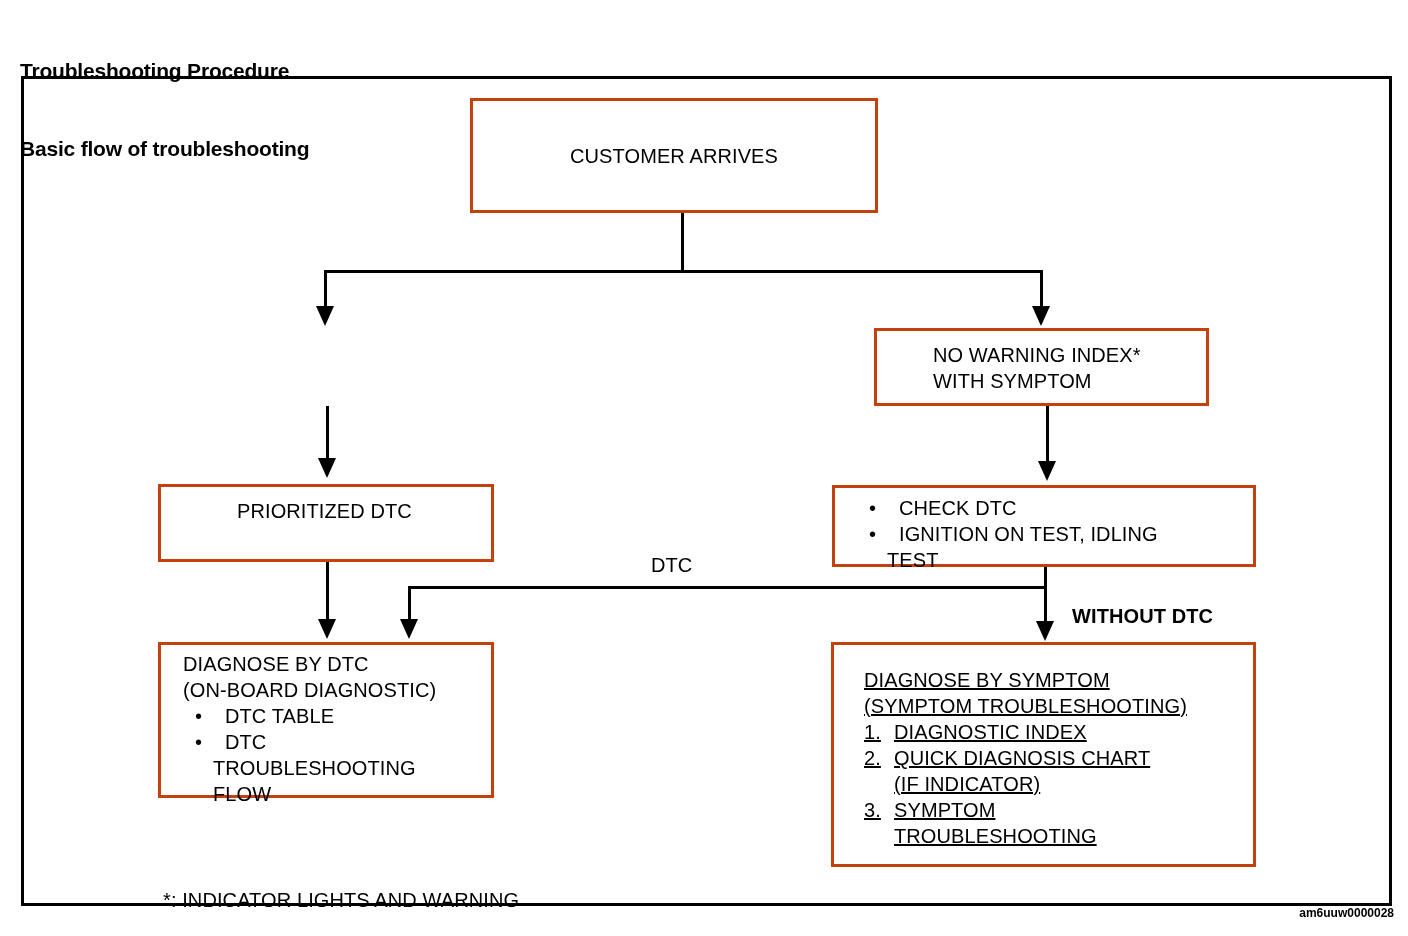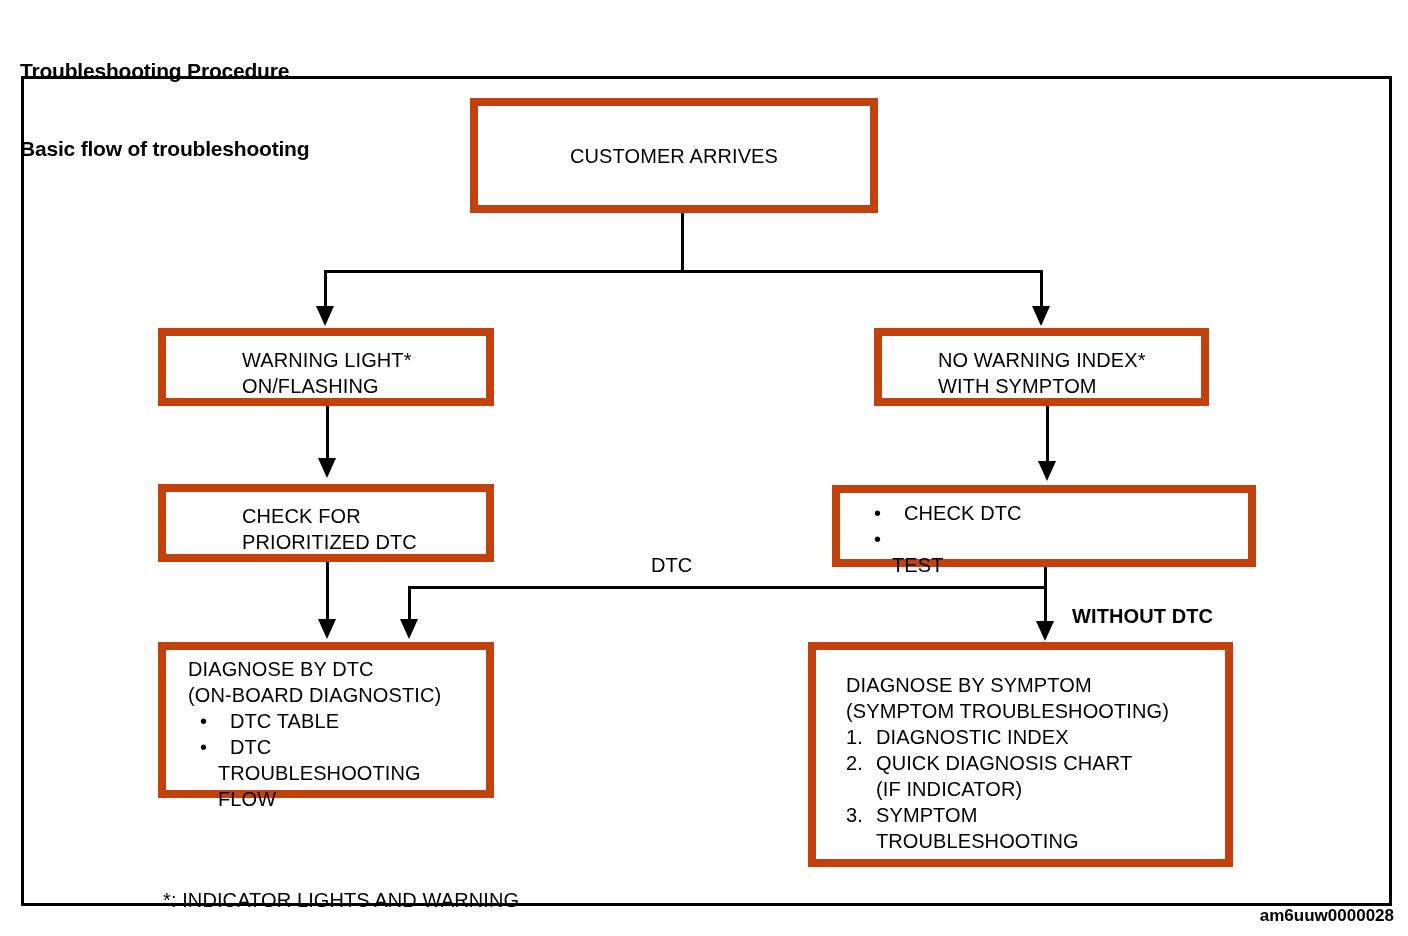--- a/index.html
+++ b/index.html
@@ -41,21 +41,21 @@
     top: 76px;
     width: 1371px;
     height: 830px;
     border: 3px solid #000000;
     box-sizing: border-box;
   }
 
   
   .box {
     position: absolute;
-    border: 8px solid #c2410c;
+    border: 3px solid #c2410c;
     box-sizing: border-box;
     background: #ffffff;
     font-size: 20px;
     line-height: 26px;
     letter-spacing: 0.1px;
   }
   .box .txt { white-space: pre; }
 
   .box.center {
     display: flex;
@@ -122,21 +122,21 @@
     font-size: 20px;
     line-height: 28px;
     white-space: pre;
     letter-spacing: 0.1px;
   }
 
   .partcode {
     position: absolute;
     right: 14px;
     top: 906px;
-    font-size: 17px;
+    font-size: 12px;
     font-weight: bold;
     letter-spacing: 0px;
     white-space: pre;
     margin-left: 48px;
   }
 </style>
 </head>
 <body>
 
 <div id="page">
@@ -155,48 +155,44 @@
   <div class="vline" style="left:681px; top:213px; height:60px;"></div>
 
   <div class="hline" style="left:324px; top:270px; width:719px;"></div>
 
   <div class="vline" style="left:324px; top:270px; height:42px;"></div>
   <div class="arrowhead" style="left:316px; top:306px;"></div>
 
   <div class="vline" style="left:1040px; top:270px; height:42px;"></div>
   <div class="arrowhead" style="left:1032px; top:306px;"></div>
 
-  <div class="box" style="left:158px; top:328px; width:336px; height:78px; padding:11px 0 0 76px;">
-    <div class="txt">WARNING LIGHT*</div>
-    <div class="txt">ON/FLASHING</div>
-  </div>
 
   <div class="box" style="left:874px; top:328px; width:335px; height:78px; padding:11px 0 0 56px;">
     <div class="txt">NO WARNING INDEX*</div>
     <div class="txt">WITH SYMPTOM</div>
   </div>
 
   <div class="vline" style="left:326px; top:406px; height:57px;"></div>
   <div class="arrowhead" style="left:318px; top:458px;"></div>
 
   <div class="vline" style="left:1046px; top:406px; height:60px;"></div>
   <div class="arrowhead" style="left:1038px; top:461px;"></div>
 
   <div class="box" style="left:158px; top:484px; width:336px; height:78px; padding:11px 0 0 76px;">
-    <div class="txt">CHECK FOR</div>
     <div class="txt">PRIORITIZED DTC</div>
   </div>
 
   <div class="box padded" style="left:832px; top:485px; width:424px; height:82px; padding-top:7px; padding-left:22px;">
     <div class="row">
       <span class="marker bullet">•</span>
       <span class="rowtext">CHECK DTC</span>
     </div>
     <div class="row">
       <span class="marker bullet">•</span>
+      <span class="rowtext">IGNITION ON TEST, IDLING</span>
     </div>
     <div class="row">
       <span class="marker blank"></span>
       <span class="rowtext">TEST</span>
     </div>
   </div>
 
   <div class="vline" style="left:326px; top:562px; height:62px;"></div>
   <div class="arrowhead" style="left:318px; top:619px;"></div>
 
@@ -226,21 +222,21 @@
     <div class="row">
       <span class="marker blank"></span>
       <span class="rowtext">TROUBLESHOOTING</span>
     </div>
     <div class="row">
       <span class="marker blank"></span>
       <span class="rowtext">FLOW</span>
     </div>
   </div>
 
-  <div class="box padded" style="left:808px; top:642px; width:425px; height:225px; padding-top:22px; padding-left:30px;">
+  <div class="box padded" style="left:831px; top:642px; width:425px; height:225px; padding-top:22px; padding-left:30px;text-decoration:underline;">
     <div class="txt">DIAGNOSE BY SYMPTOM</div>
     <div class="txt">(SYMPTOM TROUBLESHOOTING)</div>
     <div class="row">
       <span class="marker num">1.</span>
       <span class="rowtext">DIAGNOSTIC INDEX</span>
     </div>
     <div class="row">
       <span class="marker num">2.</span>
       <span class="rowtext">QUICK DIAGNOSIS CHART</span>
     </div>

